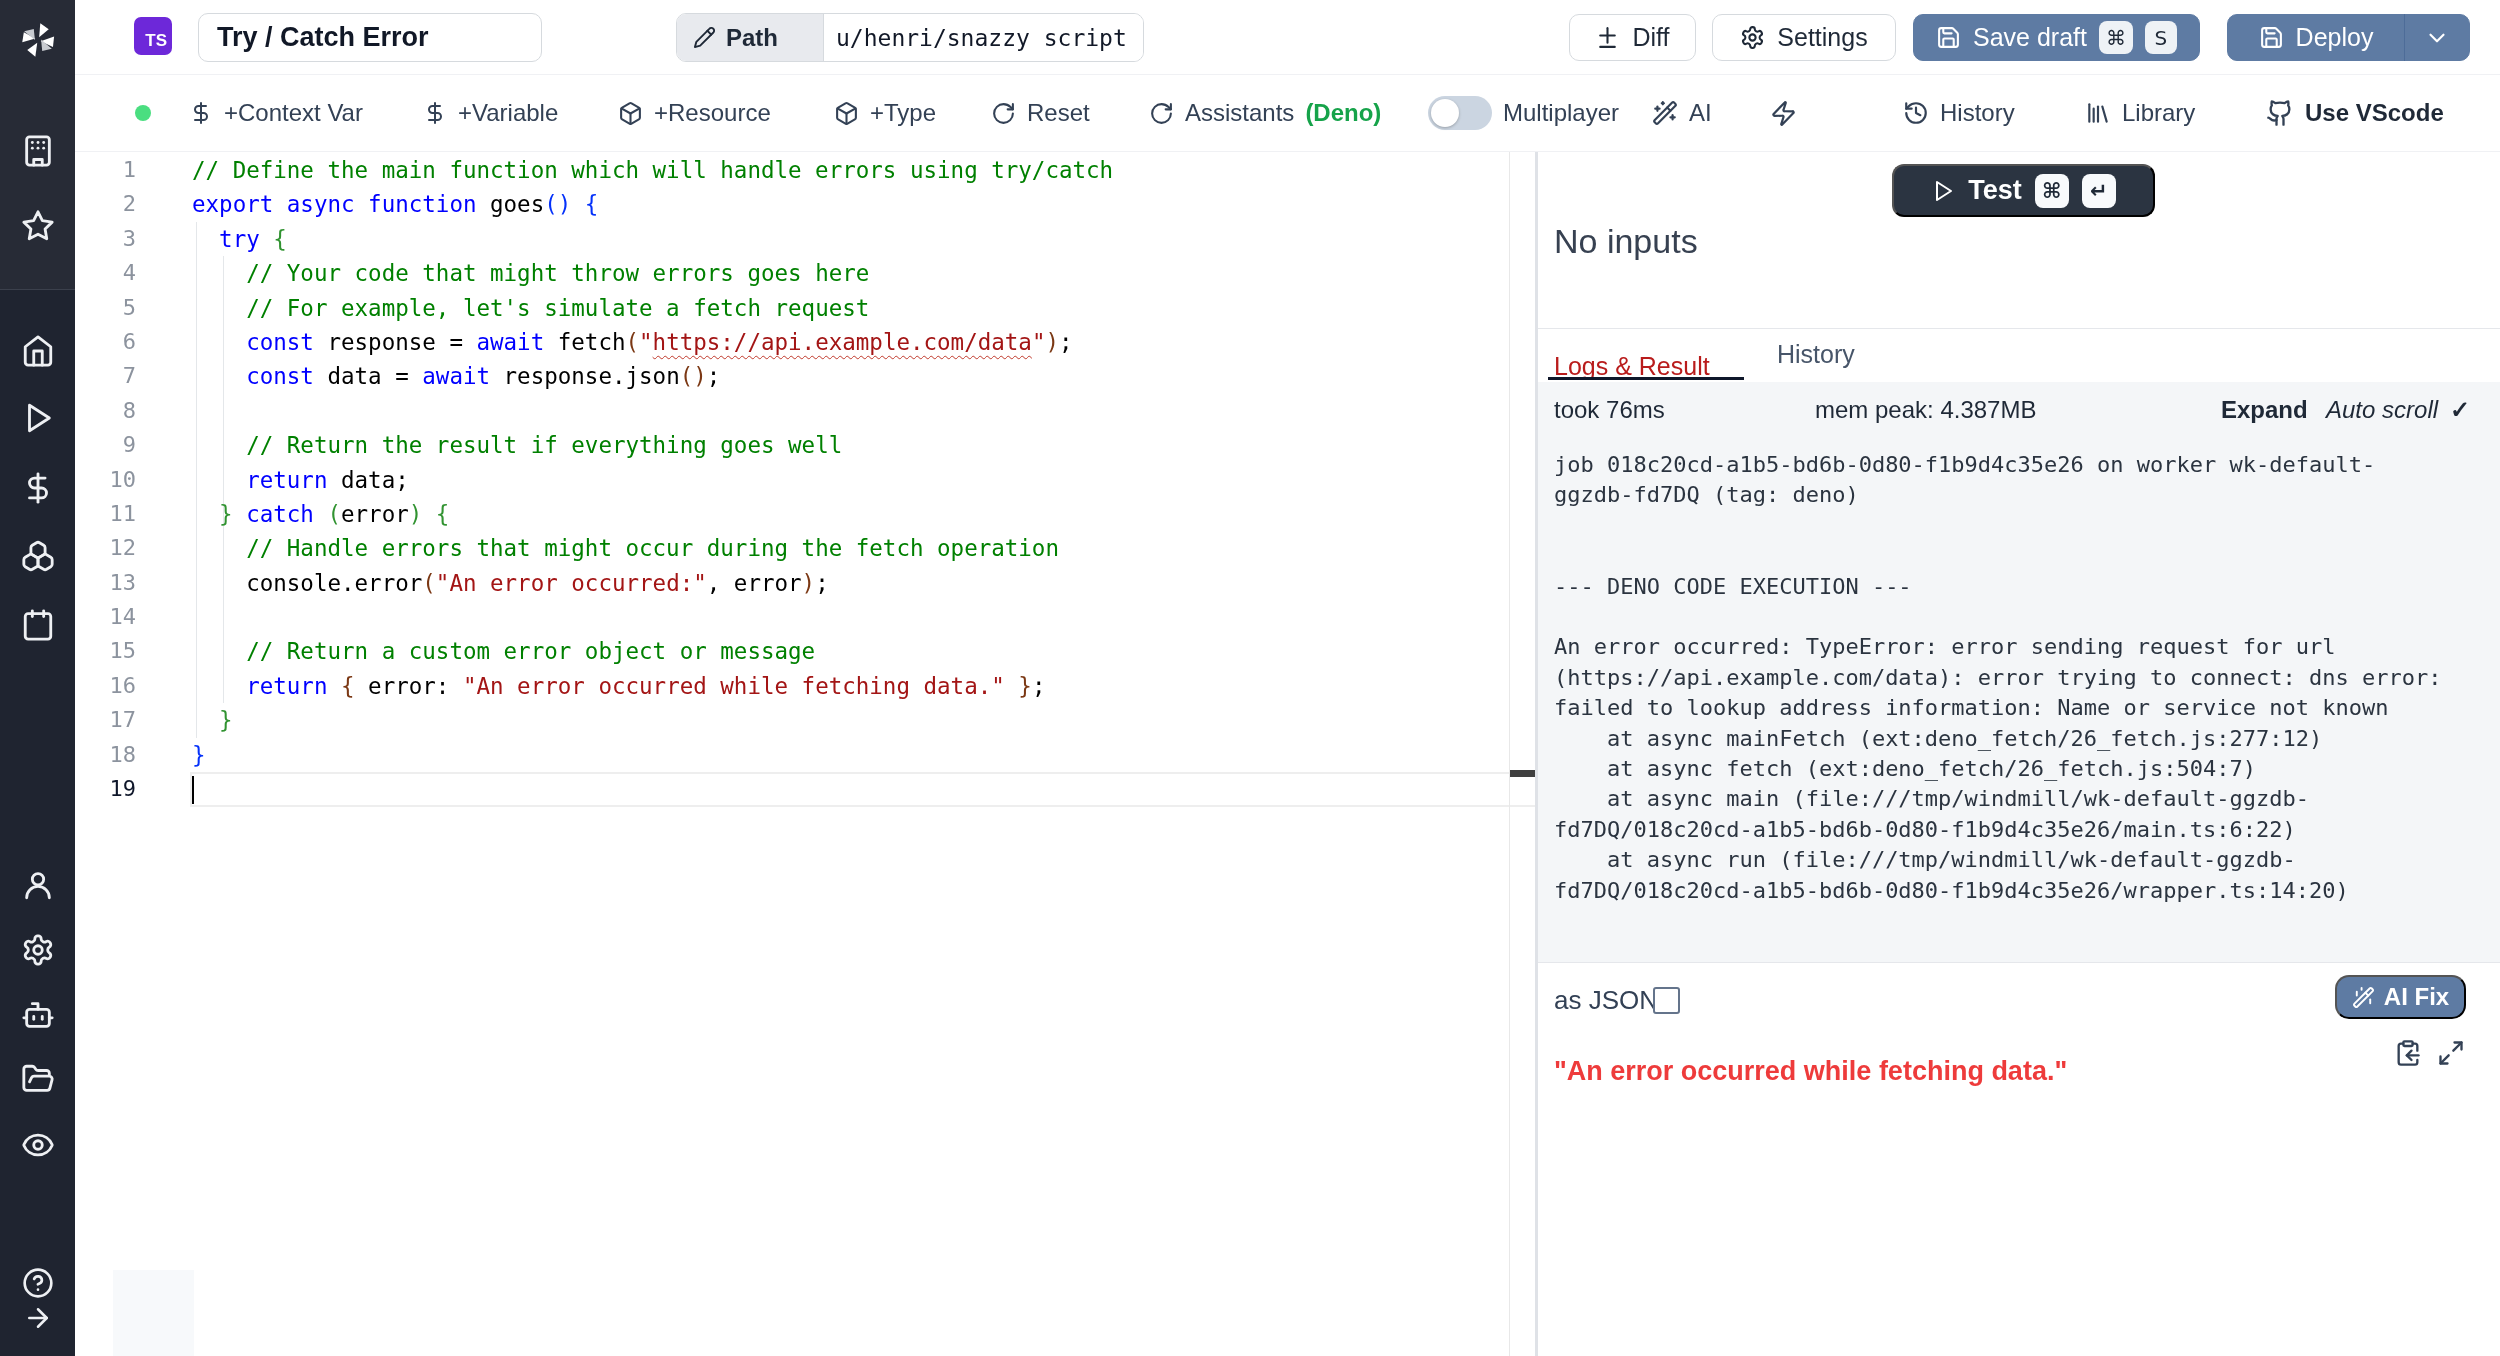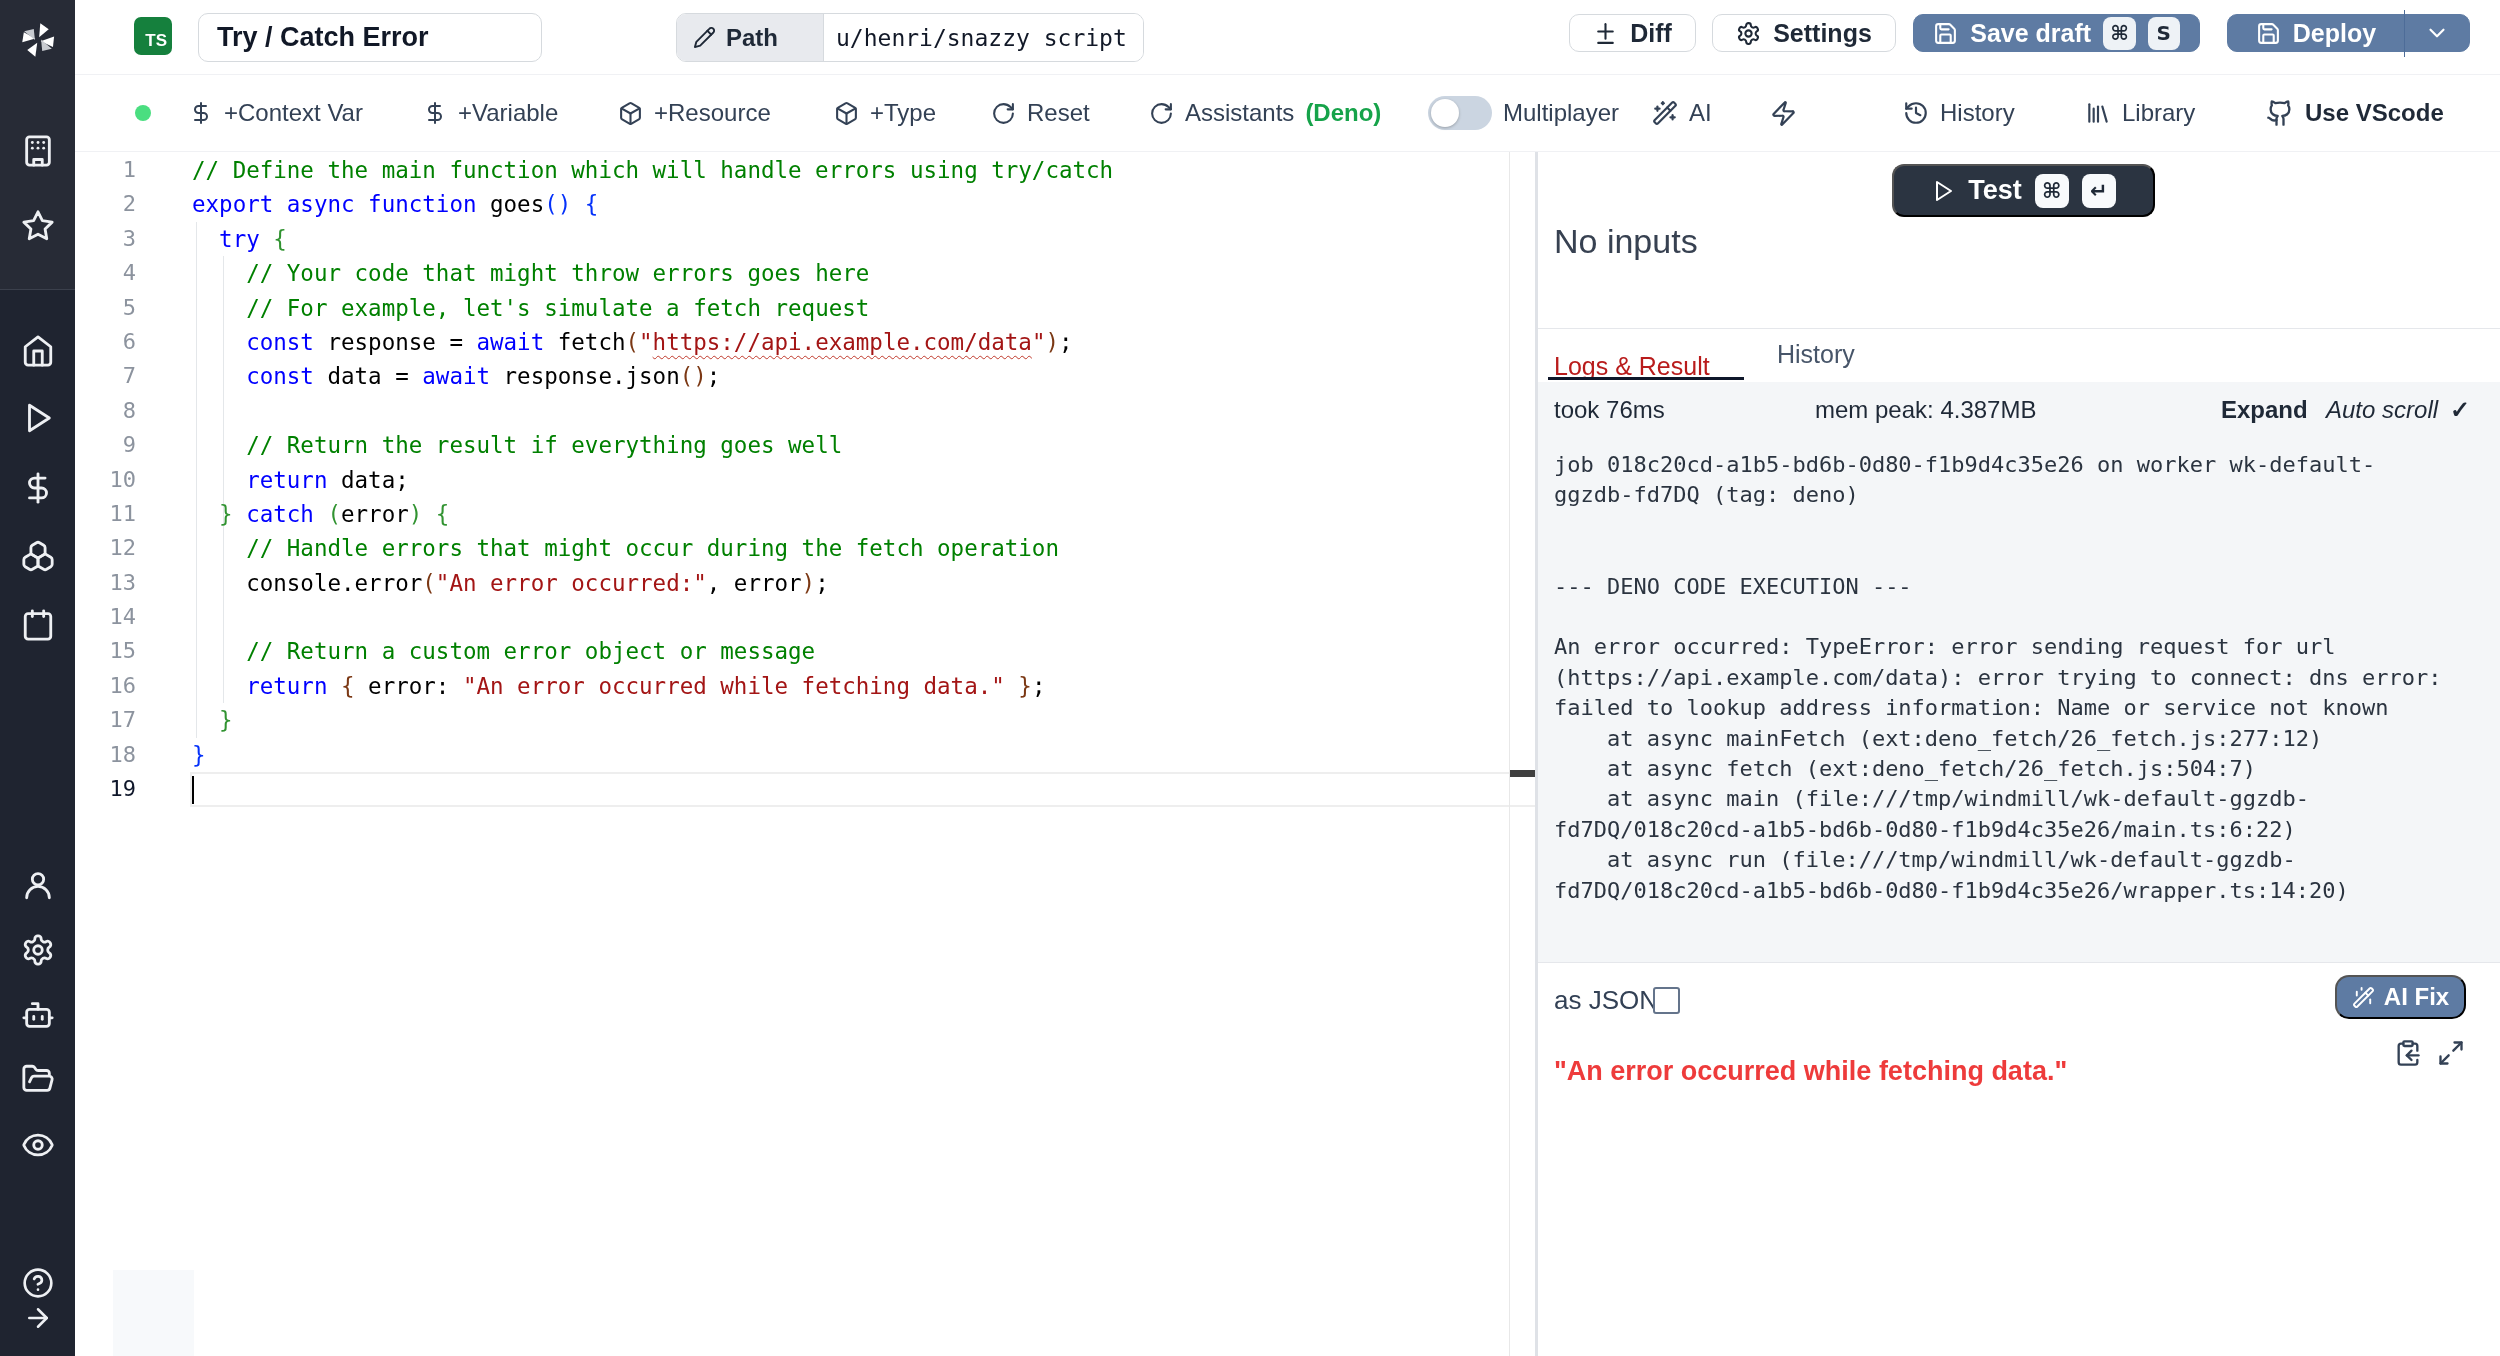--- a/index.html
+++ b/index.html
@@ -8,30 +8,30 @@
   .root { position:relative; width:2500px; height:1356px; overflow:hidden; background:#fff; }
   svg.ic { display:block; stroke:currentColor; fill:none; stroke-width:2; stroke-linecap:round; stroke-linejoin:round; }
 
   
   .sidebar { position:absolute; left:0; top:0; width:75px; height:1356px; background:#1f2430; }
   .sidebar-top { position:absolute; left:0; top:0; width:75px; height:290px; background:#272b36; border-bottom:1px solid #3b404c; }
   .side-ic { position:absolute; left:50%; transform:translate(-50%,-50%); color:#eef0f3; cursor:pointer; }
 
   
   .topbar { position:absolute; left:75px; top:0; width:2425px; height:75px; background:#fff; border-bottom:1px solid #f0f1f4; }
-  .ts-badge { position:absolute; left:59px; top:17px; width:38px; height:38px; background:#15803d; border-radius:7px;
+  .ts-badge { position:absolute; left:59px; top:17px; width:38px; height:38px; background:#6d28d9; border-radius:7px;
               color:#fff; font-weight:bold; font-size:17px; display:flex; align-items:flex-end; justify-content:flex-end; padding:4px 5px; }
   .title-input { position:absolute; left:123px; top:13px; width:344px; height:49px; border:1px solid #d6dade; border-radius:10px;
                  font-family:"Liberation Sans",sans-serif; font-size:27px; font-weight:600; color:#111827; padding:0 18px; outline:none; background:#fff; }
   .path-group { position:absolute; left:601px; top:13px; width:468px; height:49px; border:1px solid #d6dade; border-radius:10px; display:flex; overflow:hidden; background:#fff; }
   .path-label { width:166px; background:#e8eaee; border-right:1px solid #d6dade; display:flex; align-items:center; gap:10px; padding-left:16px;
                 font-size:24px; font-weight:600; color:#1f2937; }
   .path-value { flex:1; border:none; outline:none; font-family:"DejaVu Sans Mono",monospace; font-size:23px; color:#111827; padding:0 12px; background:#fff; }
-  .tb-btn { position:absolute; top:14px; height:38px; border:1px solid #d6dade; border-radius:10px; background:#fff;
-            display:flex; align-items:center; justify-content:center; gap:12px; font-size:25px; font-weight:700; color:#1f2937; cursor:pointer; }
+  .tb-btn { position:absolute; top:14px; height:47px; border:1px solid #d6dade; border-radius:10px; background:#fff;
+            display:flex; align-items:center; justify-content:center; gap:12px; font-size:25px; font-weight:400; color:#1f2937; cursor:pointer; }
   .tb-btn.primary { background:#5e7ba3; border-color:#5e7ba3; color:#fff; }
   kbd.k-light { background:#eef2f6; color:#1f2937; border-radius:8px; min-width:32px; height:33px; display:inline-flex; align-items:center; justify-content:center;
                 font-family:"DejaVu Sans",sans-serif; font-size:20px; padding:0 7px; }
   .deploy-divider { width:1px; height:47px; background:#4d6c98; margin:0 0; }
 
   
   .toolbar2 { position:absolute; left:75px; top:75px; width:2425px; height:77px; background:#fff; border-bottom:1px solid #f0f1f4; }
   .t2-item { position:absolute; top:0; height:76px; display:flex; align-items:center; gap:11px; font-size:24px; font-weight:500; color:#334155; cursor:pointer; }
   .status-dot { position:absolute; left:60px; top:50%; transform:translateY(-50%); width:16px; height:16px; border-radius:50%; background:#4ade80; }
   .deno { color:#16a34a; font-weight:600; }

